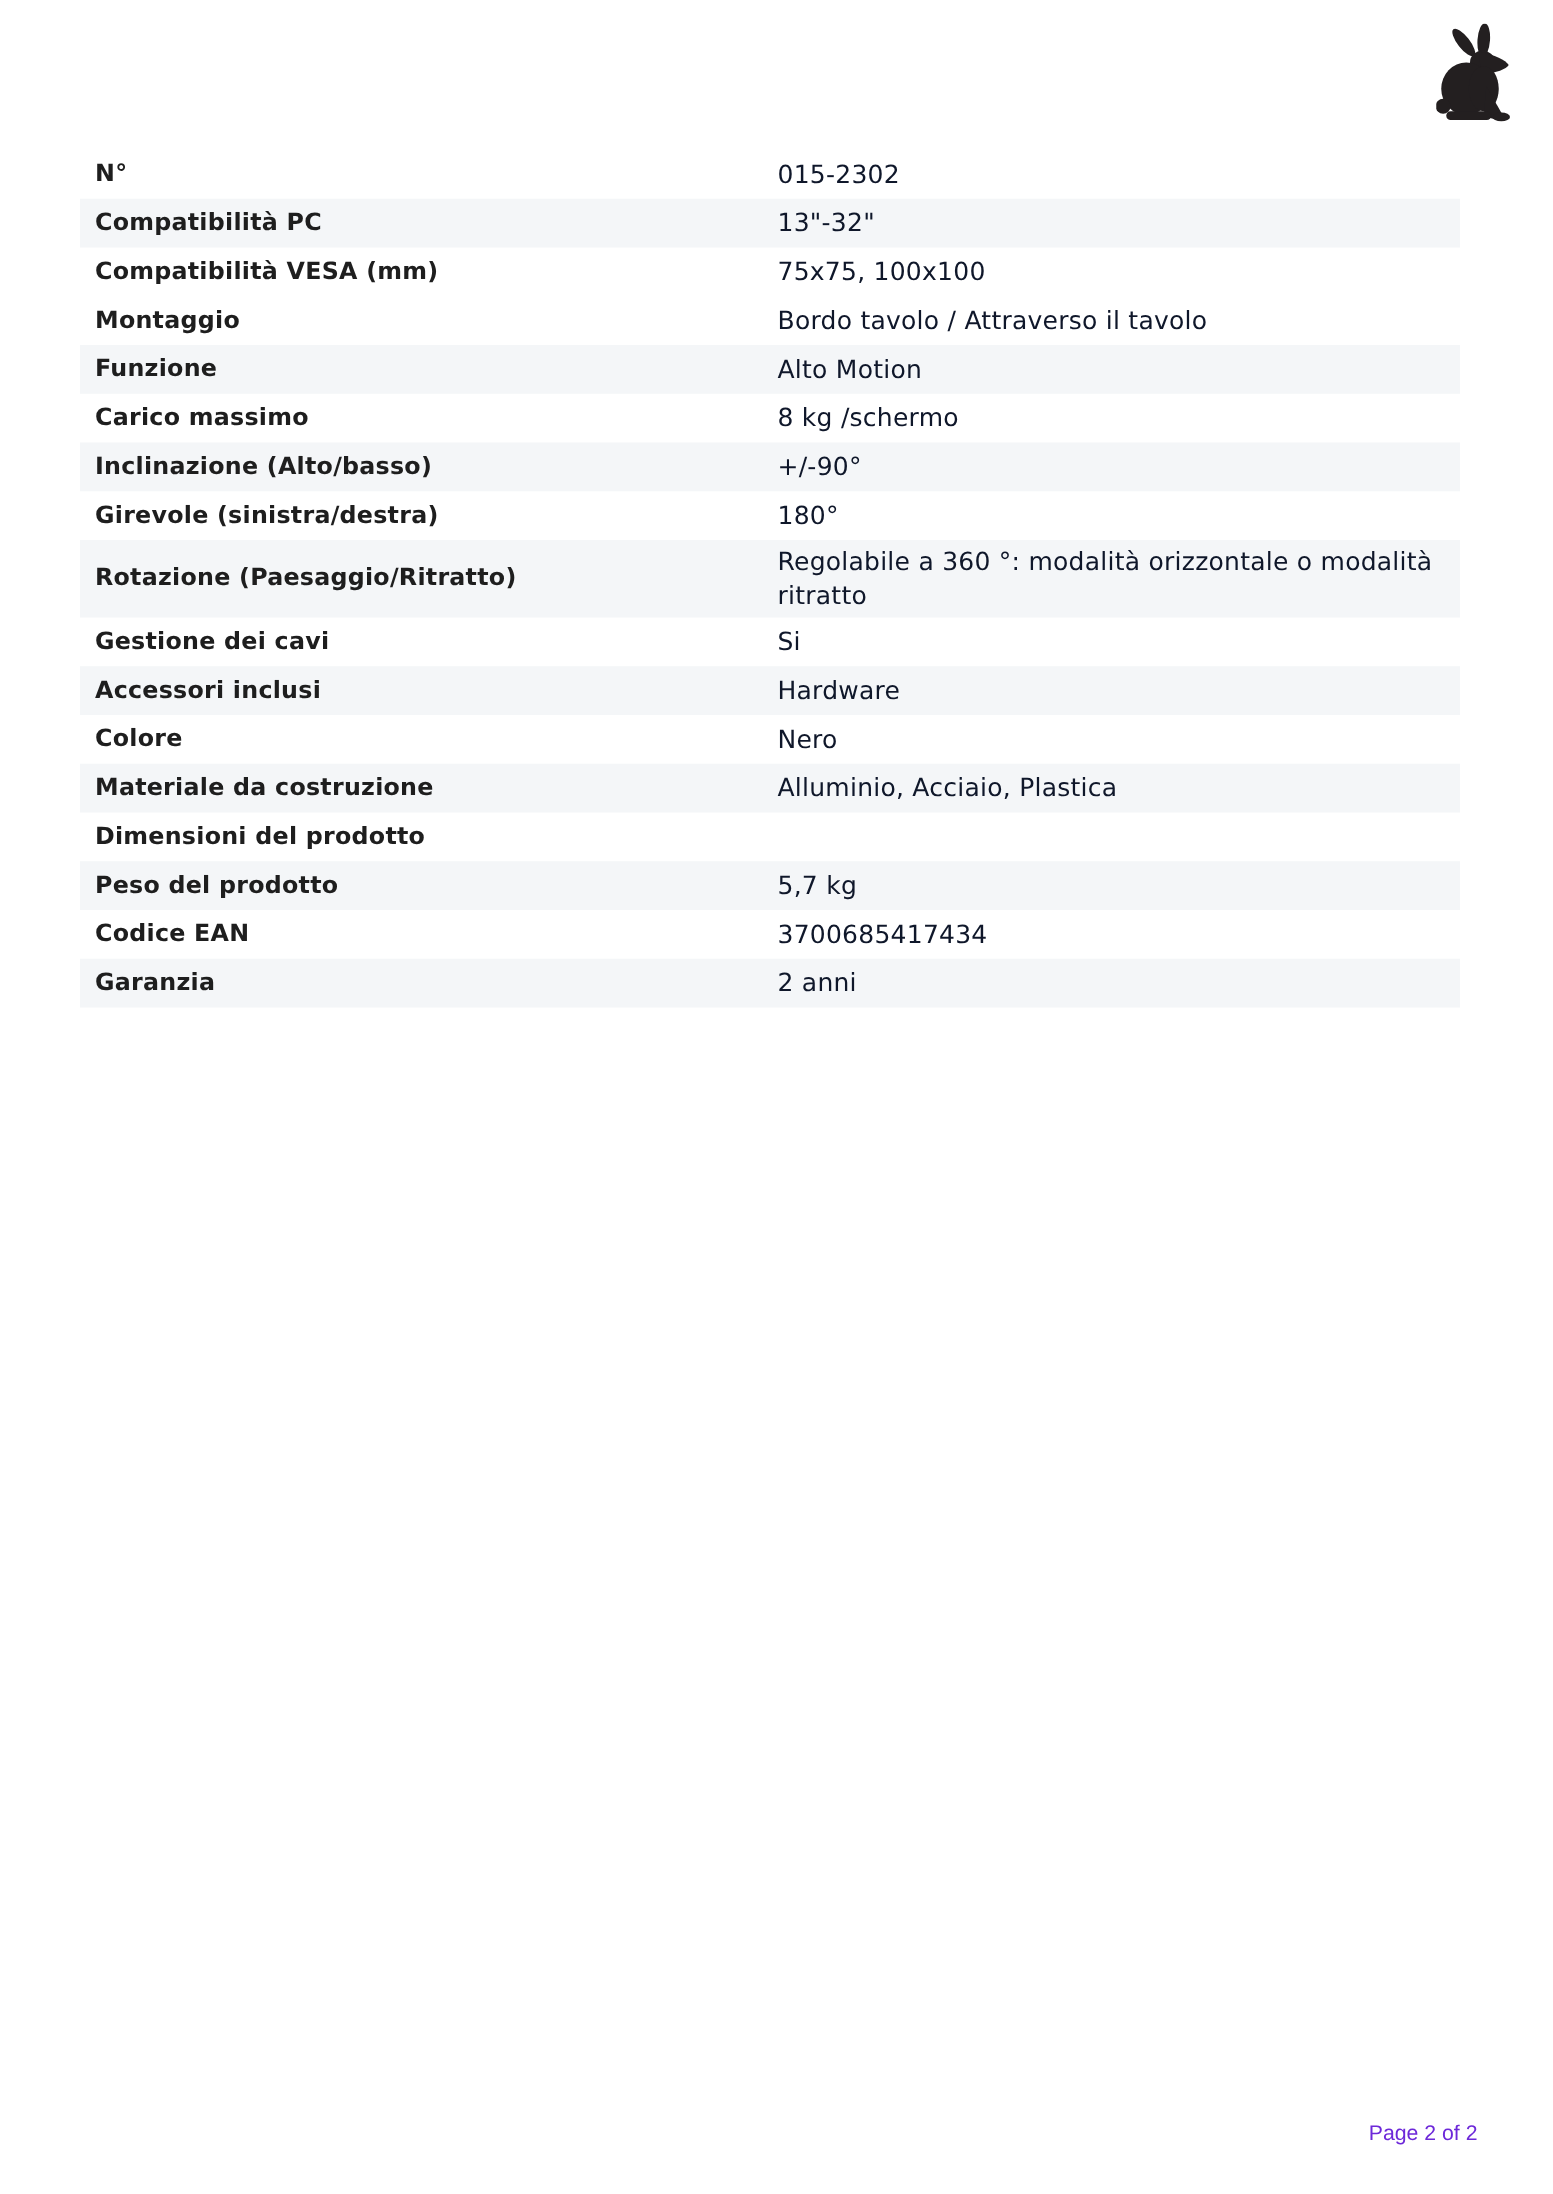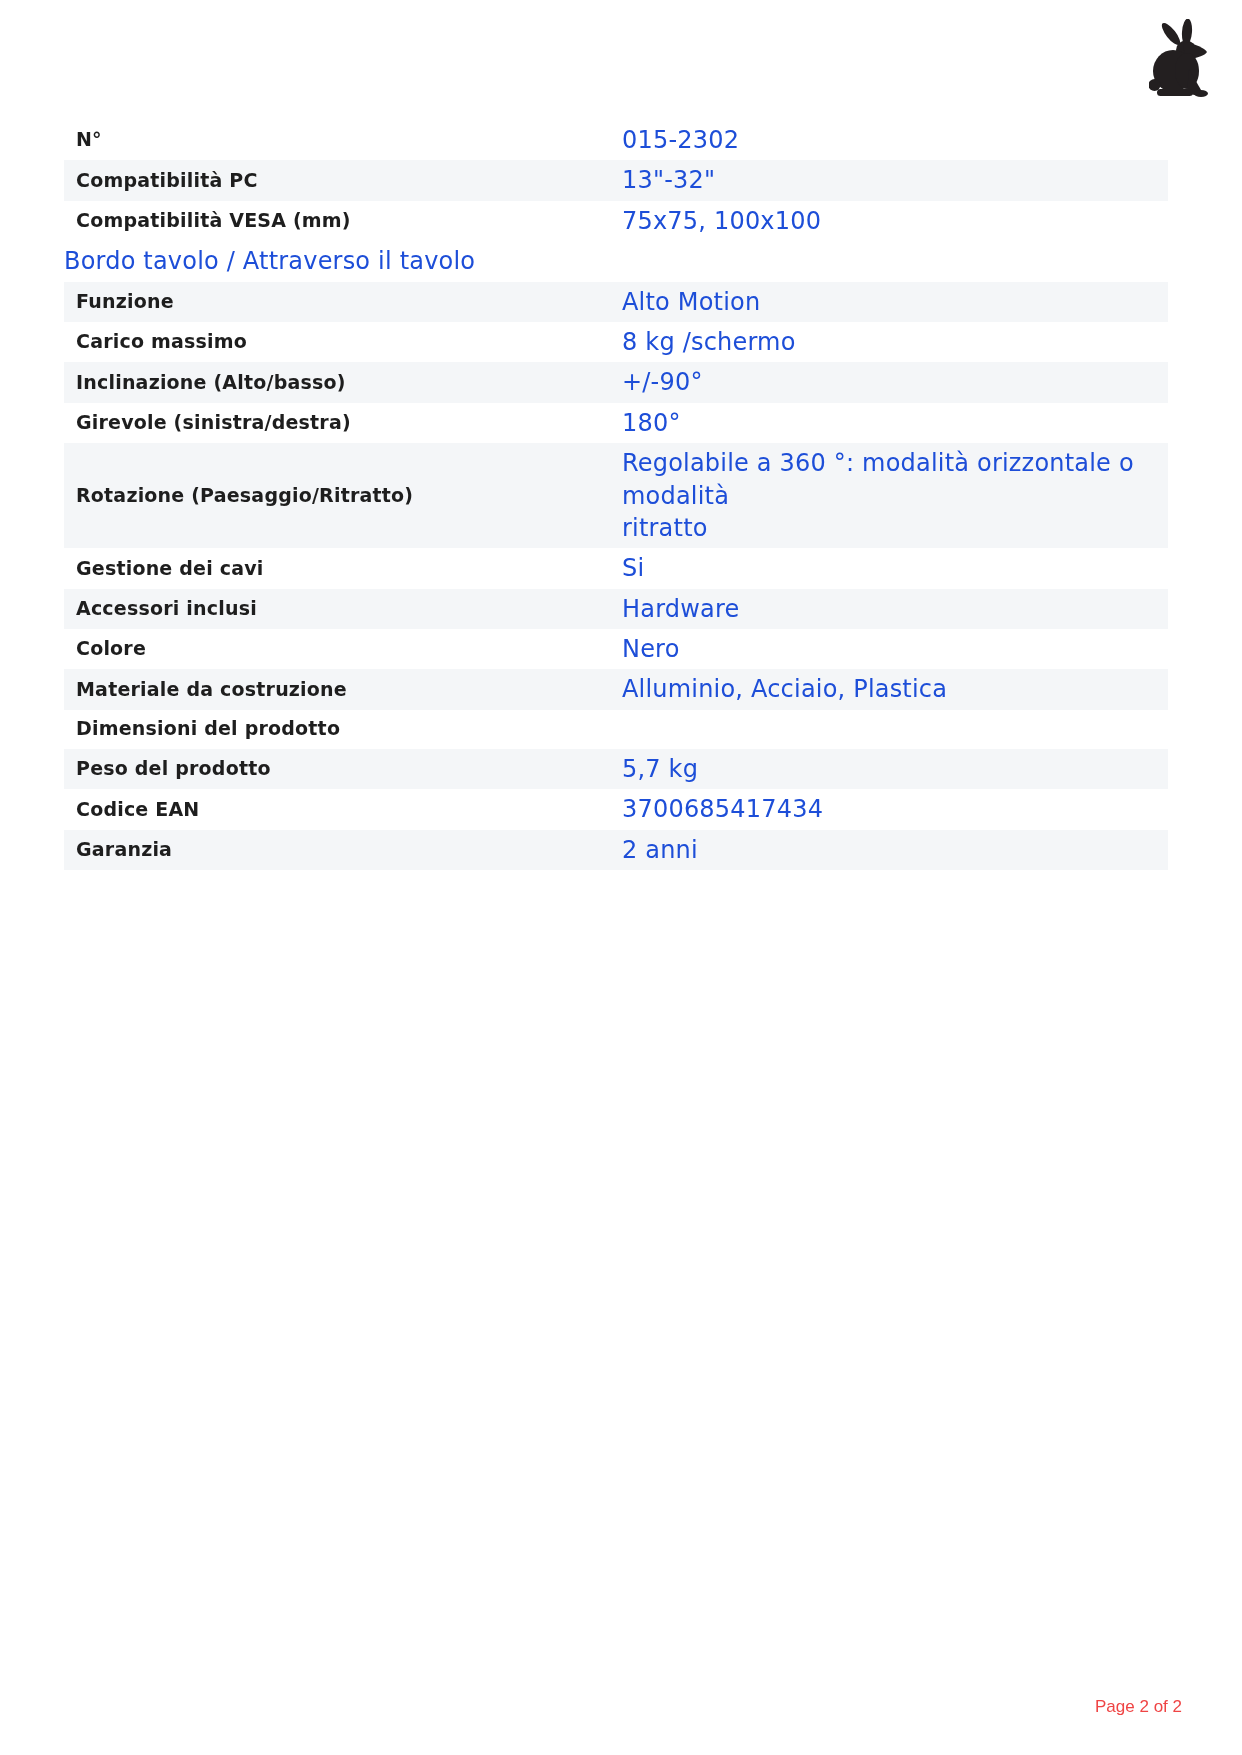--- a/index.html
+++ b/index.html
@@ -43,35 +43,35 @@
     font-size: 19px;
     font-weight: 600;
     letter-spacing: 0.2px;
     line-height: 1.25;
     color: #1e1e1e;
   }
   .spec-value {
     flex: 1;
     box-sizing: border-box;
     padding-right: 16px;
-    font-size: 24px;
+    font-size: 20px;
     font-weight: 400;
     letter-spacing: 0.2px;
     line-height: 1.35;
-    color: #1d4ed8;
+    color: #0f172a;
     white-space: pre-line;
   }
 
   .page-footer {
     position: absolute;
     right: 60px;
     bottom: 38px;
     font-family: "Liberation Sans", sans-serif;
     font-size: 17px;
-    color: #ef4444;
+    color: #6d28d9;
   }
 </style>
 </head>
 <body>
 
 <div class="page">
 
   <svg class="logo" viewBox="0 0 66 80" xmlns="http://www.w3.org/2000/svg" aria-hidden="true">
     <g fill="#231f20">
       <ellipse cx="22" cy="15" rx="4.8" ry="13.5" transform="rotate(-38 22 15)"></ellipse>
@@ -95,20 +95,21 @@
     </div>
     <div class="spec-row shaded">
       <div class="spec-label">Compatibilità PC</div>
       <div class="spec-value">13"-32"</div>
     </div>
     <div class="spec-row">
       <div class="spec-label">Compatibilità VESA (mm)</div>
       <div class="spec-value">75x75, 100x100</div>
     </div>
     <div class="spec-row">
+      <div class="spec-label">Montaggio</div>
       <div class="spec-value">Bordo tavolo / Attraverso il tavolo</div>
     </div>
     <div class="spec-row shaded">
       <div class="spec-label">Funzione</div>
       <div class="spec-value">Alto Motion</div>
     </div>
     <div class="spec-row">
       <div class="spec-label">Carico massimo</div>
       <div class="spec-value">8 kg /schermo</div>
     </div>

